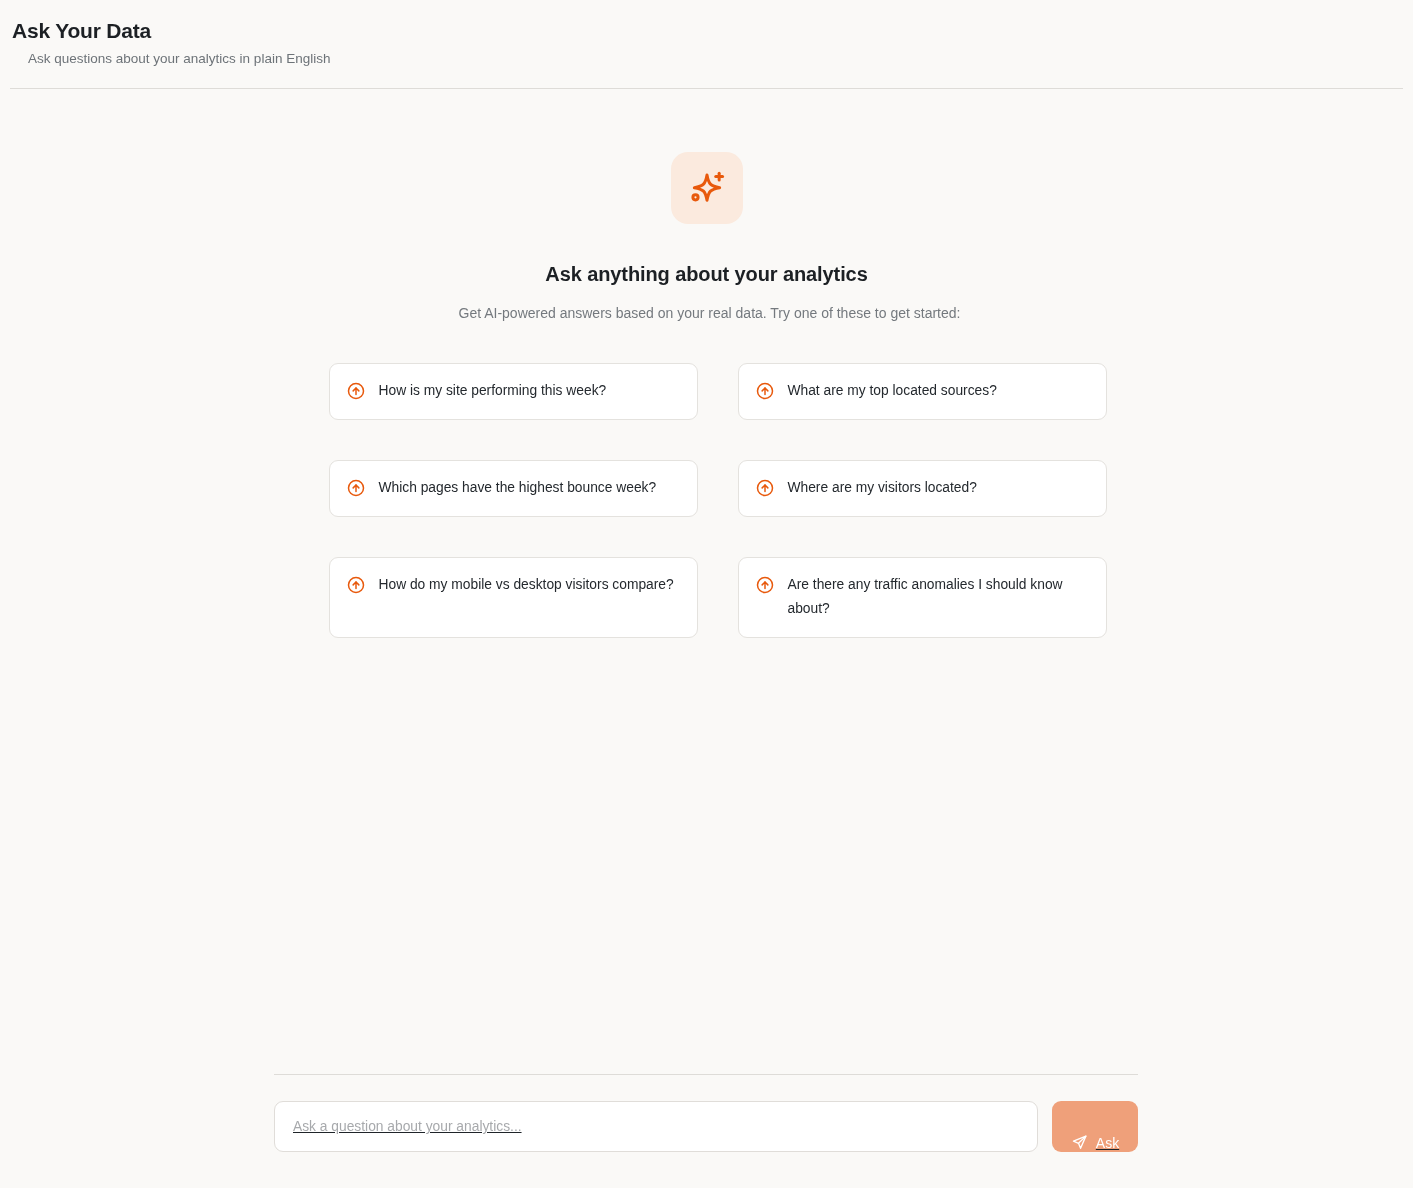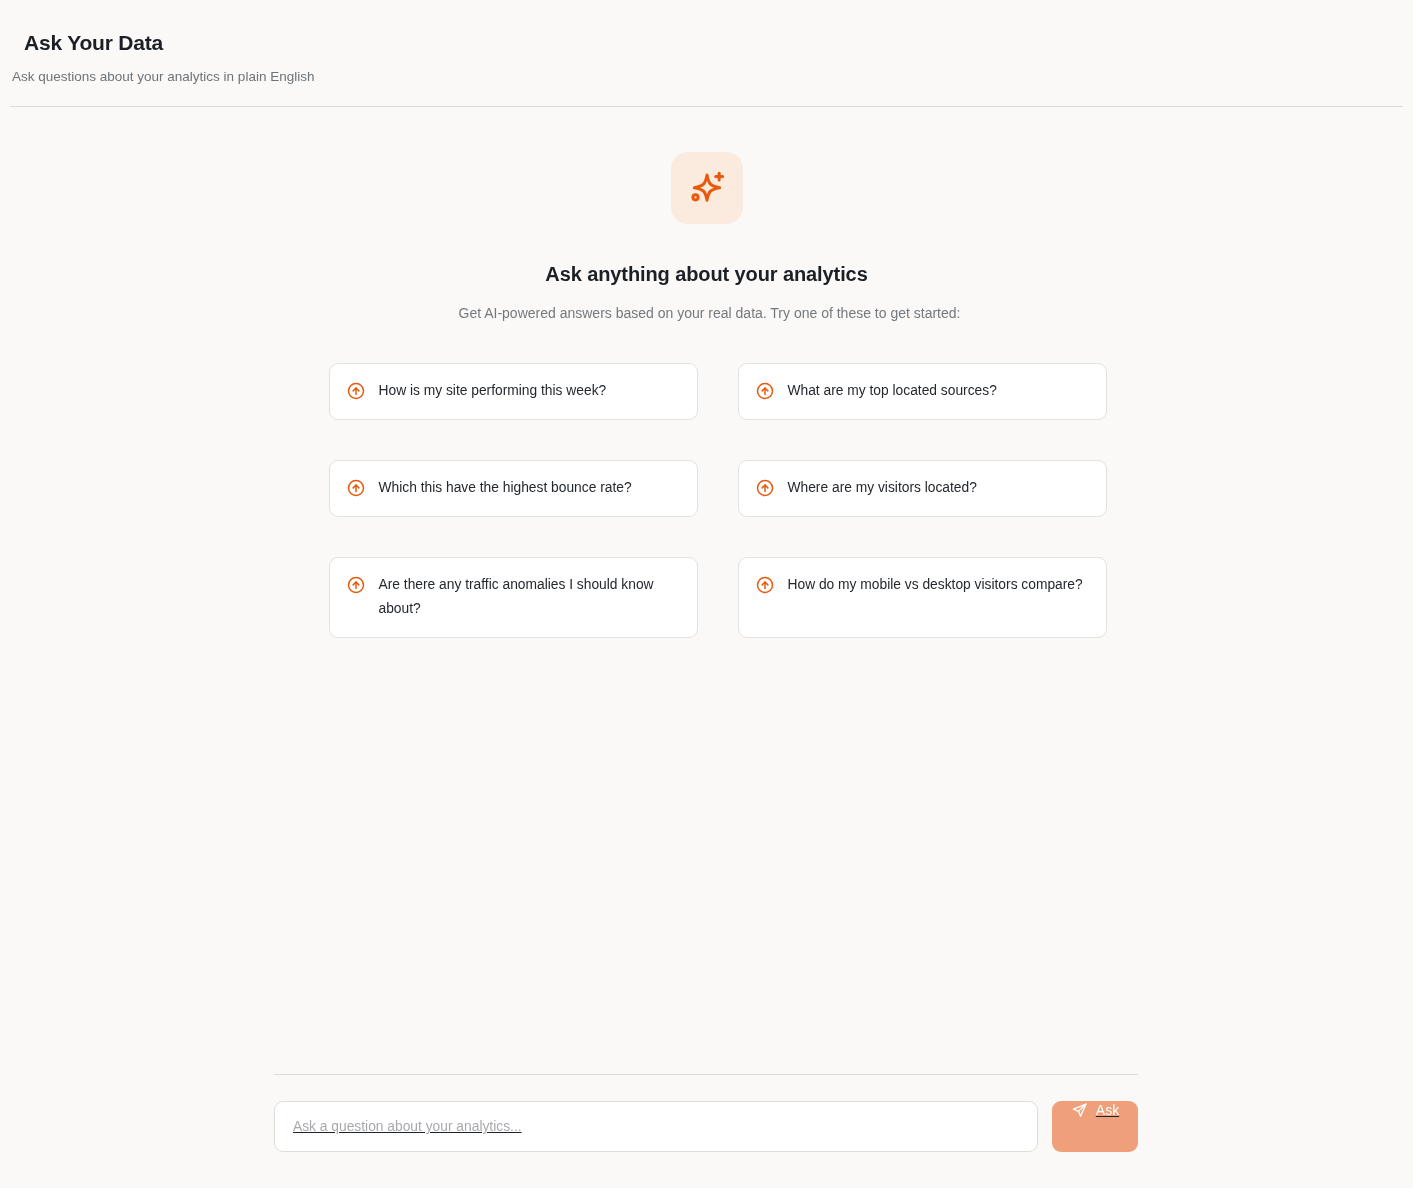--- a/index.html
+++ b/index.html
@@ -20,27 +20,27 @@
   
   .page-header {
     padding: 18px 0 0 12px;
     background: #faf9f7;
   }
   .page-title {
     font-size: 21px;
     font-weight: bold;
     letter-spacing: -0.2px;
     color: #1c2024;
-    margin: 12px;
+    margin: 0;
     line-height: 26px;
   }
   .page-subtitle {
     font-size: 13.5px;
     color: #6d7378;
-    margin: 6px 0 0 0;
+    margin: 6px 0 0 16px;
     line-height: 18px;
   }
   .header-divider {
     height: 1px;
     background: #dedcd8;
     margin: 20px 10px 0 10px;
   }
 
   
   .main-area {
@@ -150,21 +150,21 @@
     flex: 0 0 auto;
     width: 86px;
     height: 51px;
     border: none;
     border-radius: 9px;
     background: #efa07a;
     color: #ffffff;
     font-family: "Liberation Sans", sans-serif;
     font-size: 14px;
     display: flex;
-    align-items: flex-start;
+    align-items: flex-end;
     justify-content: center;
     gap: 8px;
     cursor: pointer;
   }
   .send-icon { width: 17px; height: 17px; display: block; }
 </style>
 </head>
 <body>
 
 <div class="page-header">
@@ -206,48 +206,48 @@
       </svg>
       <span class="suggestion-text">What are my top located sources?</span>
     </div>
 
     <div class="suggestion-card">
       <svg class="suggestion-icon" viewBox="0 0 24 24" fill="none" stroke="#e8590c" stroke-width="2" stroke-linecap="round" stroke-linejoin="round">
         <circle cx="12" cy="12" r="10"></circle>
           <path d="M12 16.5V8"></path>
           <path d="M8.2 11.8L12 8l3.8 3.8"></path>
       </svg>
-      <span class="suggestion-text">Which this have the highest bounce rate?</span>
+      <span class="suggestion-text">Which pages have the highest bounce week?</span>
     </div>
 
     <div class="suggestion-card">
       <svg class="suggestion-icon" viewBox="0 0 24 24" fill="none" stroke="#e8590c" stroke-width="2" stroke-linecap="round" stroke-linejoin="round">
         <circle cx="12" cy="12" r="10"></circle>
           <path d="M12 16.5V8"></path>
           <path d="M8.2 11.8L12 8l3.8 3.8"></path>
       </svg>
       <span class="suggestion-text">Where are my visitors located?</span>
     </div>
 
     <div class="suggestion-card two-line">
       <svg class="suggestion-icon" viewBox="0 0 24 24" fill="none" stroke="#e8590c" stroke-width="2" stroke-linecap="round" stroke-linejoin="round">
         <circle cx="12" cy="12" r="10"></circle>
           <path d="M12 16.5V8"></path>
           <path d="M8.2 11.8L12 8l3.8 3.8"></path>
       </svg>
+      <span class="suggestion-text">How do my mobile vs desktop visitors compare?</span>
+    </div>
+
+    <div class="suggestion-card two-line">
+      <svg class="suggestion-icon" viewBox="0 0 24 24" fill="none" stroke="#e8590c" stroke-width="2" stroke-linecap="round" stroke-linejoin="round">
+        <circle cx="12" cy="12" r="10"></circle>
+          <path d="M12 16.5V8"></path>
+          <path d="M8.2 11.8L12 8l3.8 3.8"></path>
+      </svg>
       <span class="suggestion-text">Are there any traffic anomalies I should know about?</span>
-    </div>
-
-    <div class="suggestion-card two-line">
-      <svg class="suggestion-icon" viewBox="0 0 24 24" fill="none" stroke="#e8590c" stroke-width="2" stroke-linecap="round" stroke-linejoin="round">
-        <circle cx="12" cy="12" r="10"></circle>
-          <path d="M12 16.5V8"></path>
-          <path d="M8.2 11.8L12 8l3.8 3.8"></path>
-      </svg>
-      <span class="suggestion-text">How do my mobile vs desktop visitors compare?</span>
     </div>
 
   </div>
 </div>
 
 <div class="composer">
   <div class="composer-divider"></div>
   <div class="composer-row">
     <input class="ask-input" type="text" placeholder="Ask a question about your analytics..." style="">
     <button class="ask-button">

